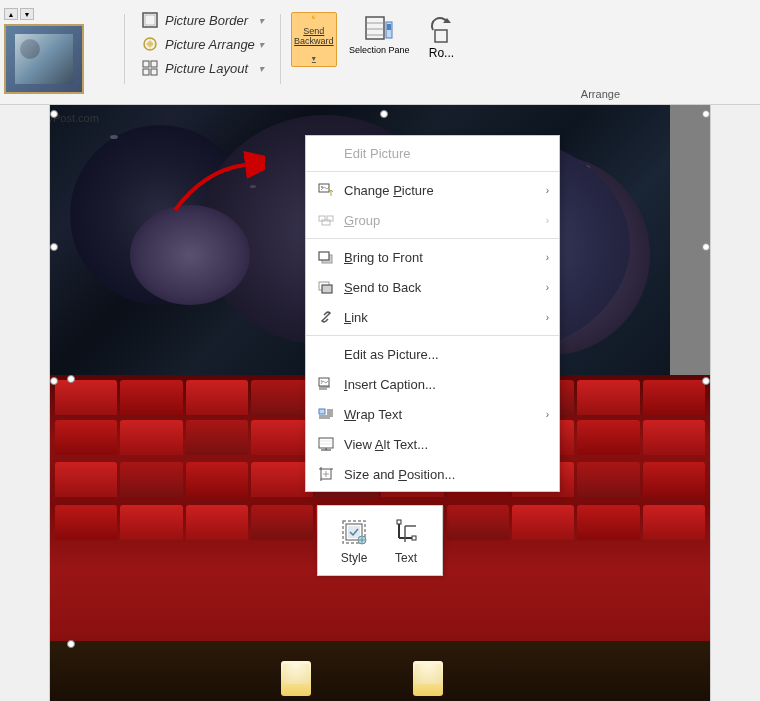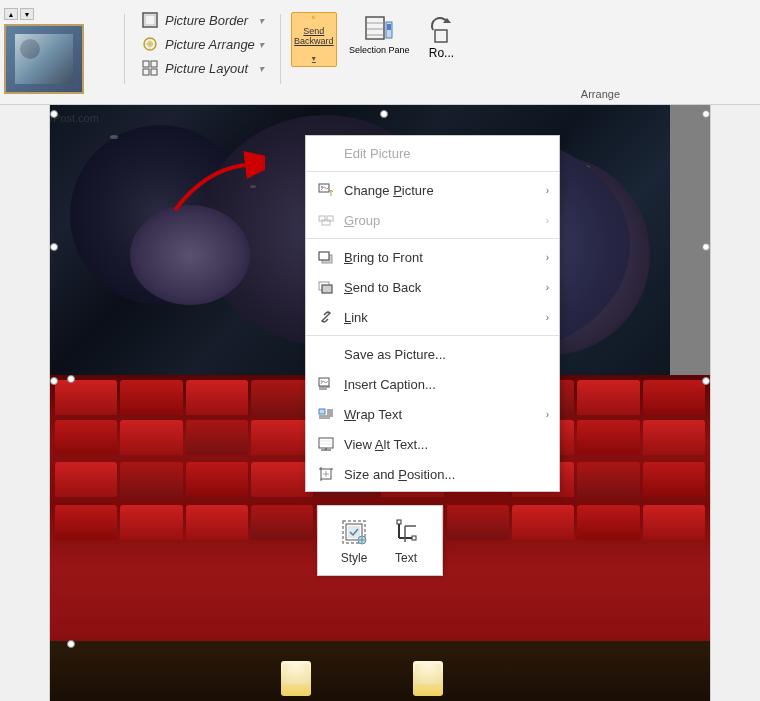--- a/index.html
+++ b/index.html
@@ -543,21 +543,21 @@
           <line x1="6" y1="10" x2="10" y2="6" stroke="#555" stroke-width="1.5"></line>
         </svg>
       </div>
       <span class="ctx-text"><span style="text-decoration:underline;">L</span>ink</span>
       <span class="ctx-arrow">›</span>
     </div>
     <div class="ctx-separator"></div>
 
     <div class="ctx-item">
       <div class="ctx-icon"></div>
-      <span class="ctx-text">Save as Picture...</span>
+      <span class="ctx-text">Edit as Picture...</span>
     </div>
 
     <div class="ctx-item">
       <div class="ctx-icon">
         <svg width="16" height="16" viewBox="0 0 16 16">
           <rect x="1" y="2" width="10" height="8" fill="none" stroke="#555" stroke-width="1"></rect>
           <path d="M3 8 L5 5 L8 7 L10 5" stroke="#888" stroke-width="0.8" fill="none"></path>
           <circle cx="3.5" cy="5" r="0.8" fill="#888"></circle>
           <line x1="1" y1="11" x2="12" y2="11" stroke="#555" stroke-width="1"></line>
           <line x1="1" y1="13" x2="9" y2="13" stroke="#555" stroke-width="1"></line>

